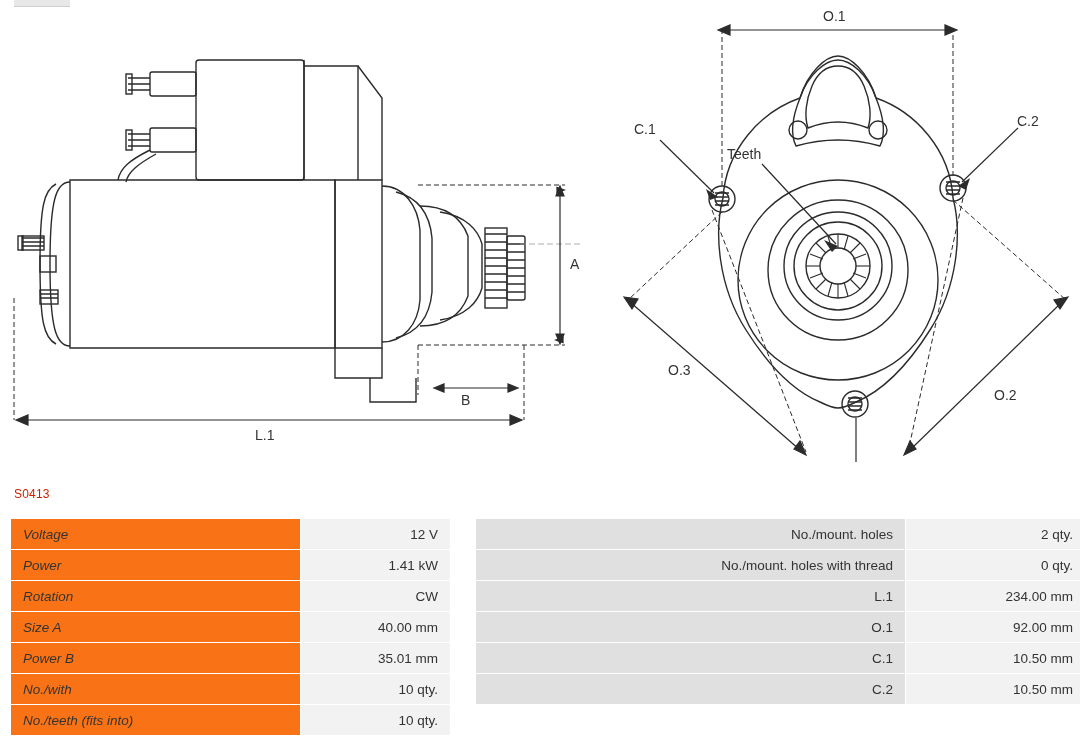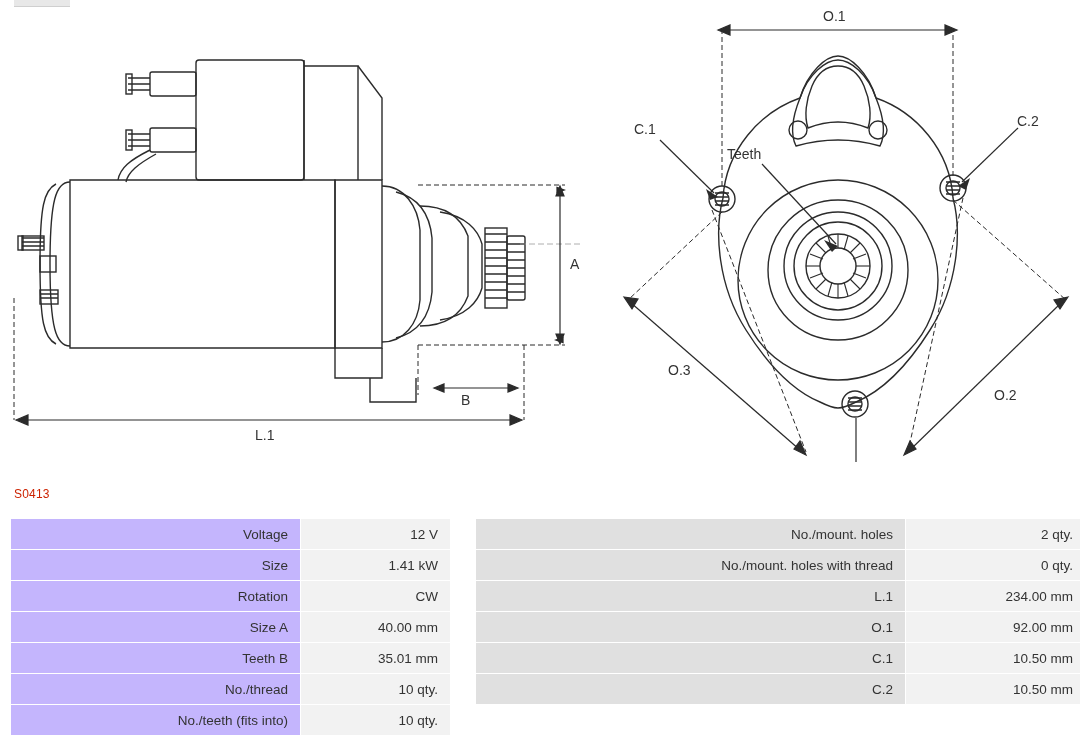--- a/index.html
+++ b/index.html
@@ -52,24 +52,24 @@
   }
   table.specs td {
     border: 1px solid #ffffff;
     height: 31px;
     padding: 0 12px;
     font-size: 13.5px;
     vertical-align: middle;
     box-sizing: border-box;
   }
   td.label {
-    background: #c4b5fd;
-    text-align: right;
+    background: #f97316;
     color: #333333;
     width: 290px;
+    font-style: italic;
   }
   td.value {
     background: #f2f2f2;
     text-align: right;
     color: #333333;
     width: 150px;
   }
   td.spacer {
     background: #ffffff;
     border: none;
@@ -307,49 +307,49 @@
     <table class="specs">
       <tbody>
         <tr>
           <td class="label">Voltage</td>
           <td class="value">12 V</td>
           <td class="spacer"></td>
           <td class="label-r">No./mount. holes</td>
           <td class="value-r">2 qty.</td>
         </tr>
         <tr>
-          <td class="label">Size</td>
+          <td class="label">Power</td>
           <td class="value">1.41 kW</td>
           <td class="spacer"></td>
           <td class="label-r">No./mount. holes with thread</td>
           <td class="value-r">0 qty.</td>
         </tr>
         <tr>
           <td class="label">Rotation</td>
           <td class="value">CW</td>
           <td class="spacer"></td>
           <td class="label-r">L.1</td>
           <td class="value-r">234.00 mm</td>
         </tr>
         <tr>
           <td class="label">Size A</td>
           <td class="value">40.00 mm</td>
           <td class="spacer"></td>
           <td class="label-r">O.1</td>
           <td class="value-r">92.00 mm</td>
         </tr>
         <tr>
-          <td class="label">Teeth B</td>
+          <td class="label">Power B</td>
           <td class="value">35.01 mm</td>
           <td class="spacer"></td>
           <td class="label-r">C.1</td>
           <td class="value-r">10.50 mm</td>
         </tr>
         <tr>
-          <td class="label">No./thread</td>
+          <td class="label">No./with</td>
           <td class="value">10 qty.</td>
           <td class="spacer"></td>
           <td class="label-r">C.2</td>
           <td class="value-r">10.50 mm</td>
         </tr>
         <tr>
           <td class="label">No./teeth (fits into)</td>
           <td class="value">10 qty.</td>
           <td class="spacer"></td>
           <td class="empty"></td>

